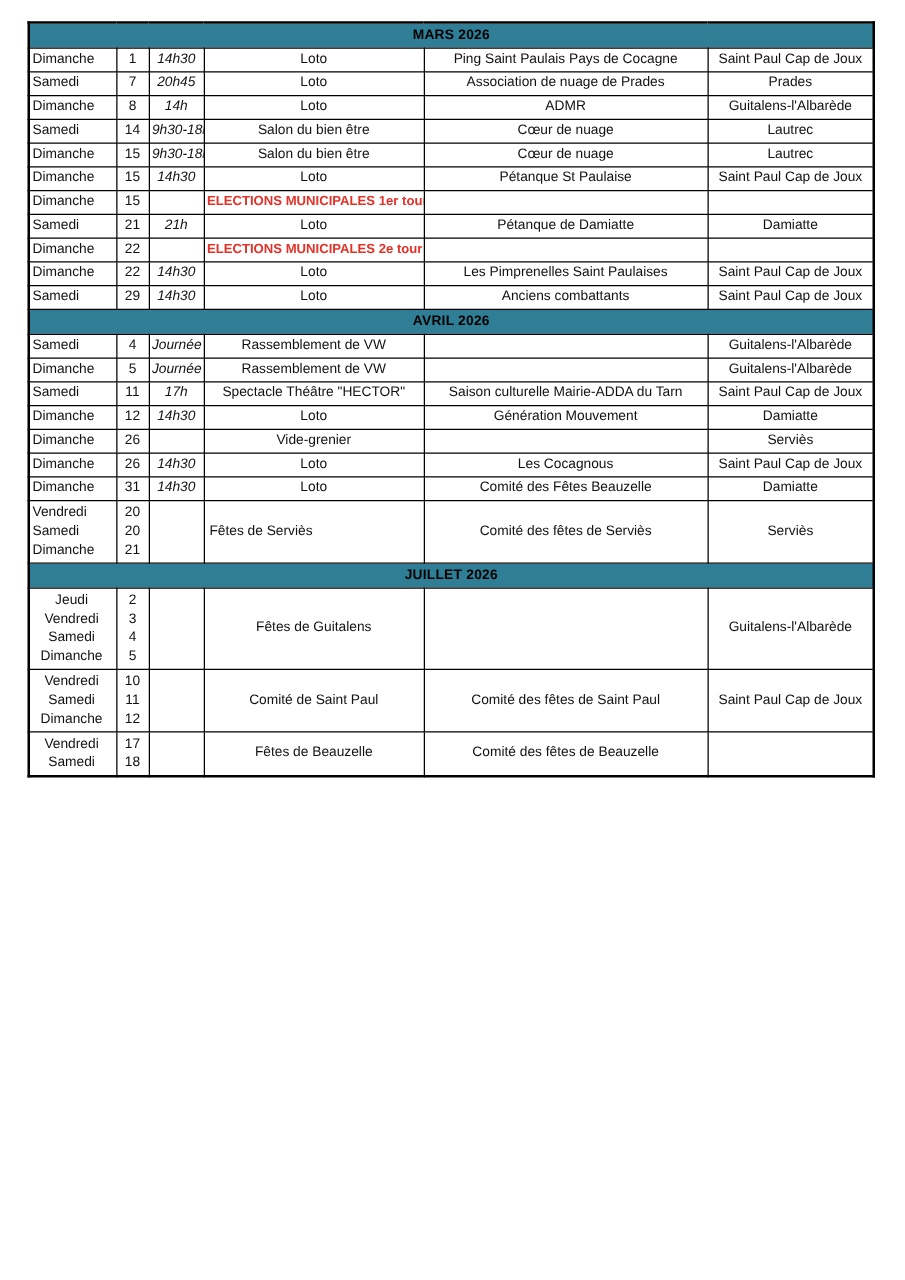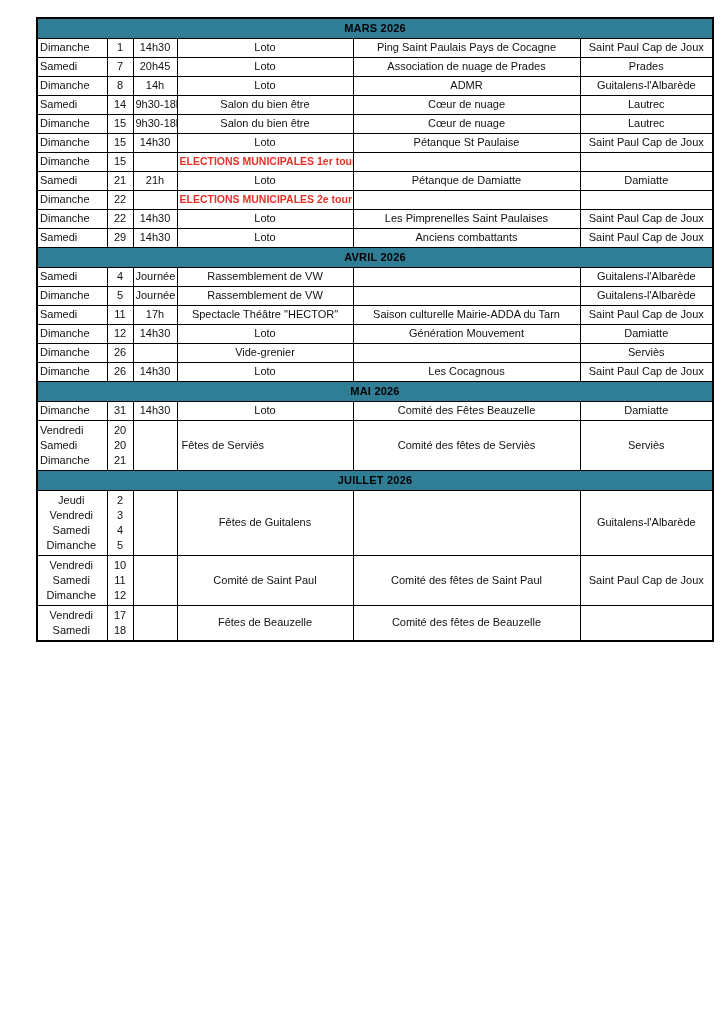--- a/index.html
+++ b/index.html
@@ -12,21 +12,21 @@
   * { box-sizing: border-box; }
   html, body { margin: 0; padding: 0; }
   body {
     width: 724px; height: 1024px;
     background: var(--page-bg);
     font-family: "Liberation Sans", sans-serif;
     color: #111;
   }
   .page { position: relative; width: 724px; height: 1024px; overflow: hidden; }
   table.cal {
-    position: absolute; left: 36px; top: 17px;
+    position: absolute; left: 22px; top: 17px;
     width: 676px;
     border-collapse: collapse;
     table-layout: fixed;
     border: 2px solid var(--table-border);
   }
   table.cal td {
     border: 1px solid var(--table-border);
     font-size: 11px;
     line-height: 15px;
     vertical-align: middle;
@@ -43,21 +43,21 @@
     line-height: 20px;
     text-align: center;
     padding: 0;
     letter-spacing: 0.2px;
   }
   tr.single { height: 19px; }
   tr.multi td.c-day, tr.multi td.c-date { padding-top: 2px; padding-bottom: 2px; }
   td.c-day  { text-align: left; padding-left: 4px; }
   td.c-day.center { text-align: center; padding-left: 0; }
   td.c-date { text-align: center; padding: 0; }
-  td.c-time { text-align: center; padding: 0; }
+  td.c-time { text-align: center; padding: 0; font-style: italic; }
   td.c-event { text-align: center; }
   td.c-event.left { text-align: left; padding-left: 4px; margin-top: 12px; }
   td.c-event.red { color: var(--red); font-weight: bold; font-size: 10.5px; }
   td.c-org  { text-align: center; }
   td.c-loc  { text-align: center; }
   .line { line-height: 15px; }
 </style>
 </head>
 <body>
 
@@ -275,23 +275,20 @@
             <div class="line">Dimanche</div>
           </td>
           <td class="c-date">
             <div class="line">26</div>
           </td>
           <td class="c-time">14h30</td>
           <td class="c-event">Loto</td>
           <td class="c-org">Les Cocagnous</td>
           <td class="c-loc">Saint Paul Cap de Joux</td>
         </tr>
-        <tr class="section-row">
-          <td class="section-header" colspan="6">MAI 2026</td>
-        </tr>
         <tr class="event-row single">
           <td class="c-day">
             <div class="line">Dimanche</div>
           </td>
           <td class="c-date">
             <div class="line">31</div>
           </td>
           <td class="c-time">14h30</td>
           <td class="c-event">Loto</td>
           <td class="c-org">Comité des Fêtes Beauzelle</td>

